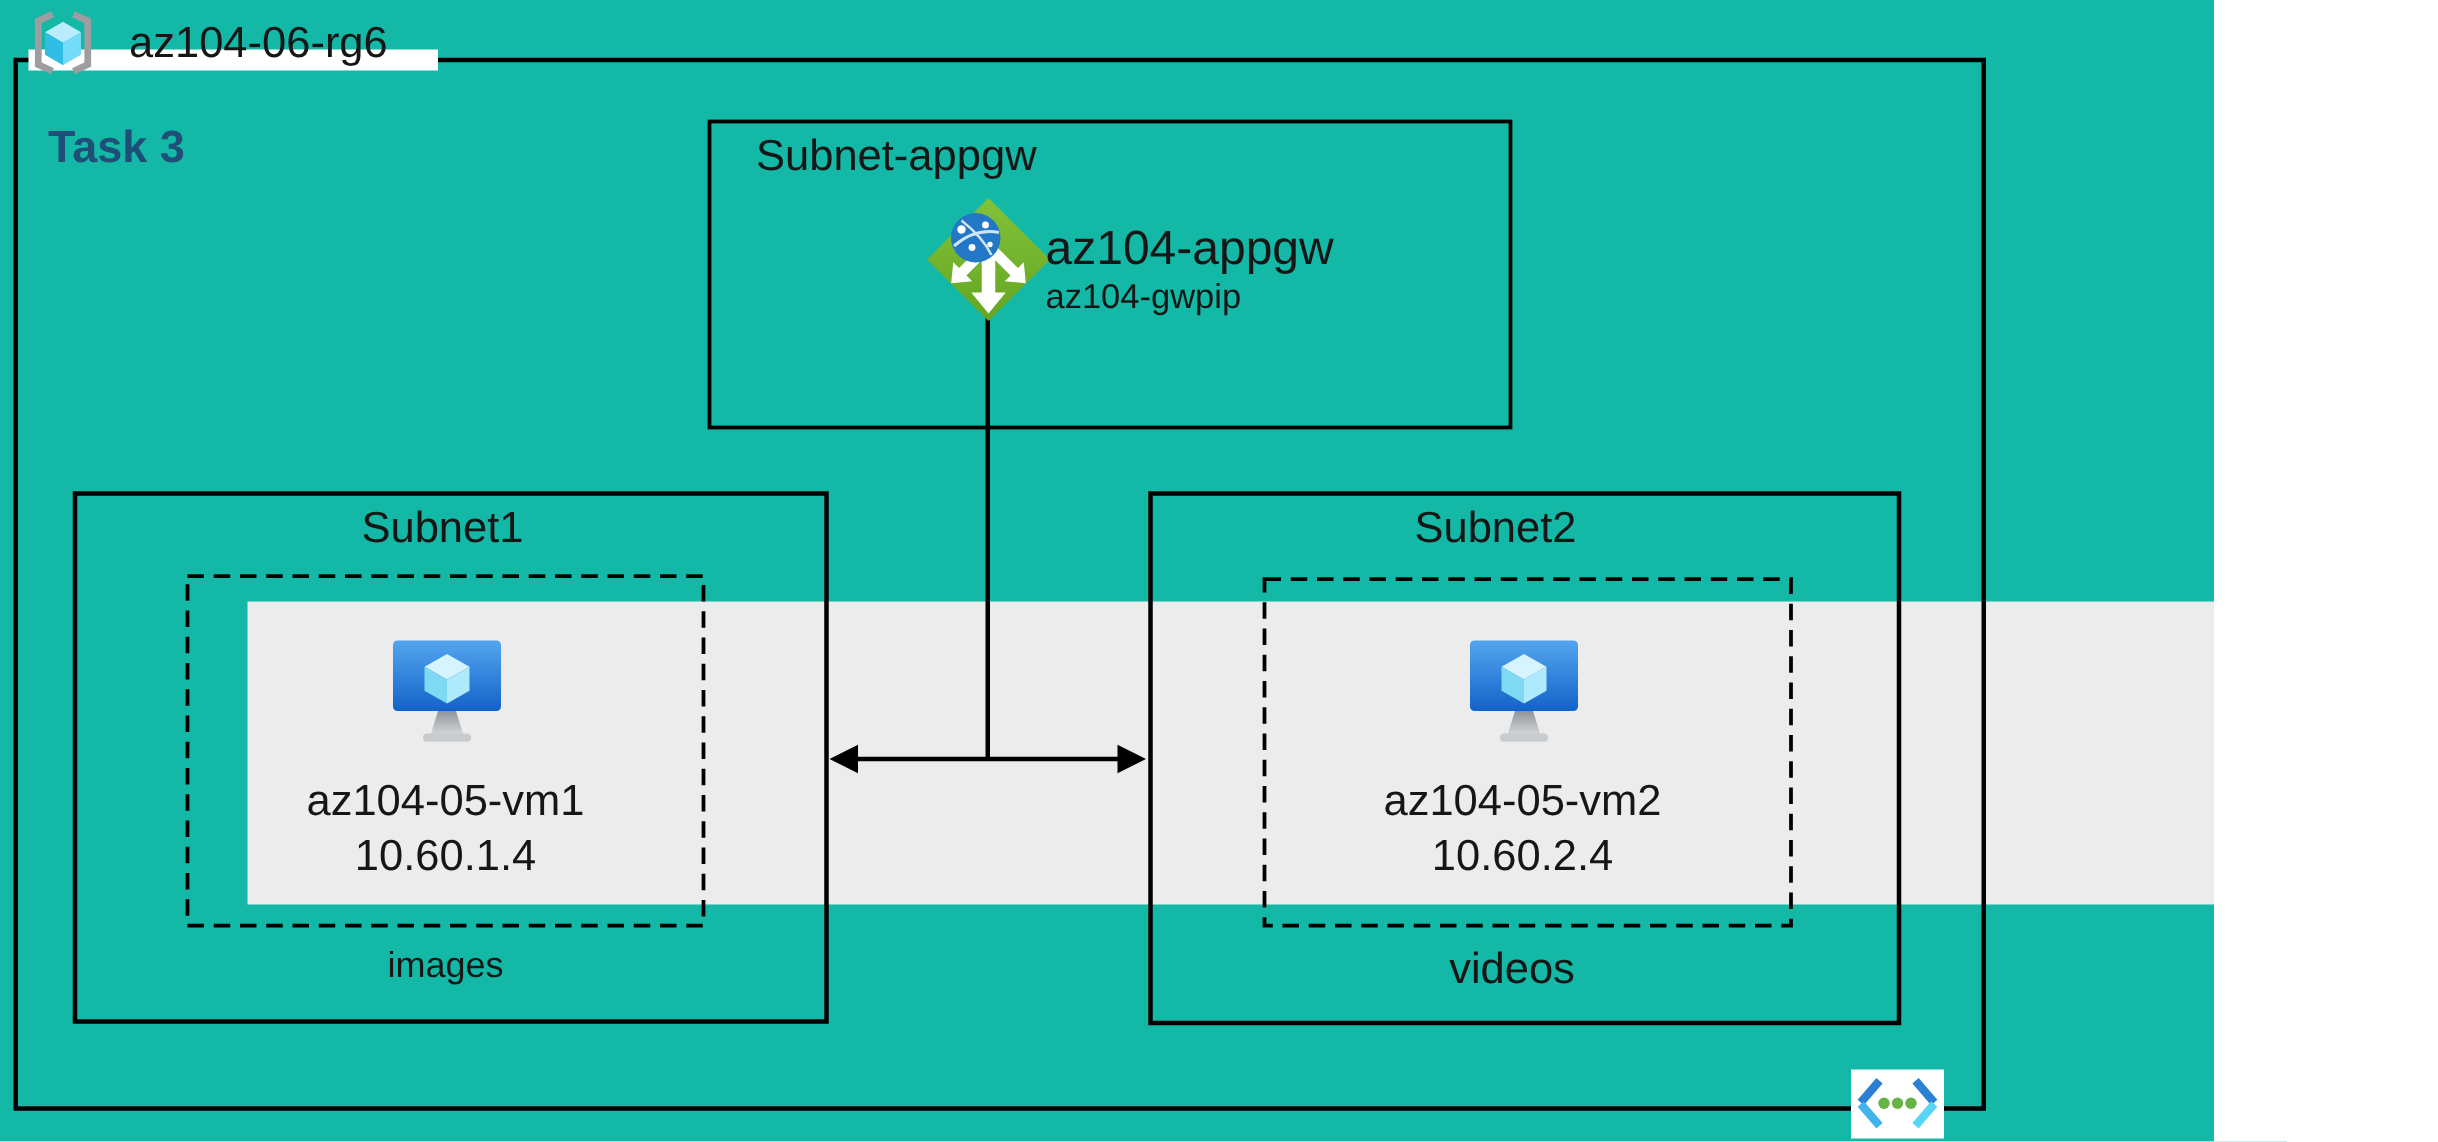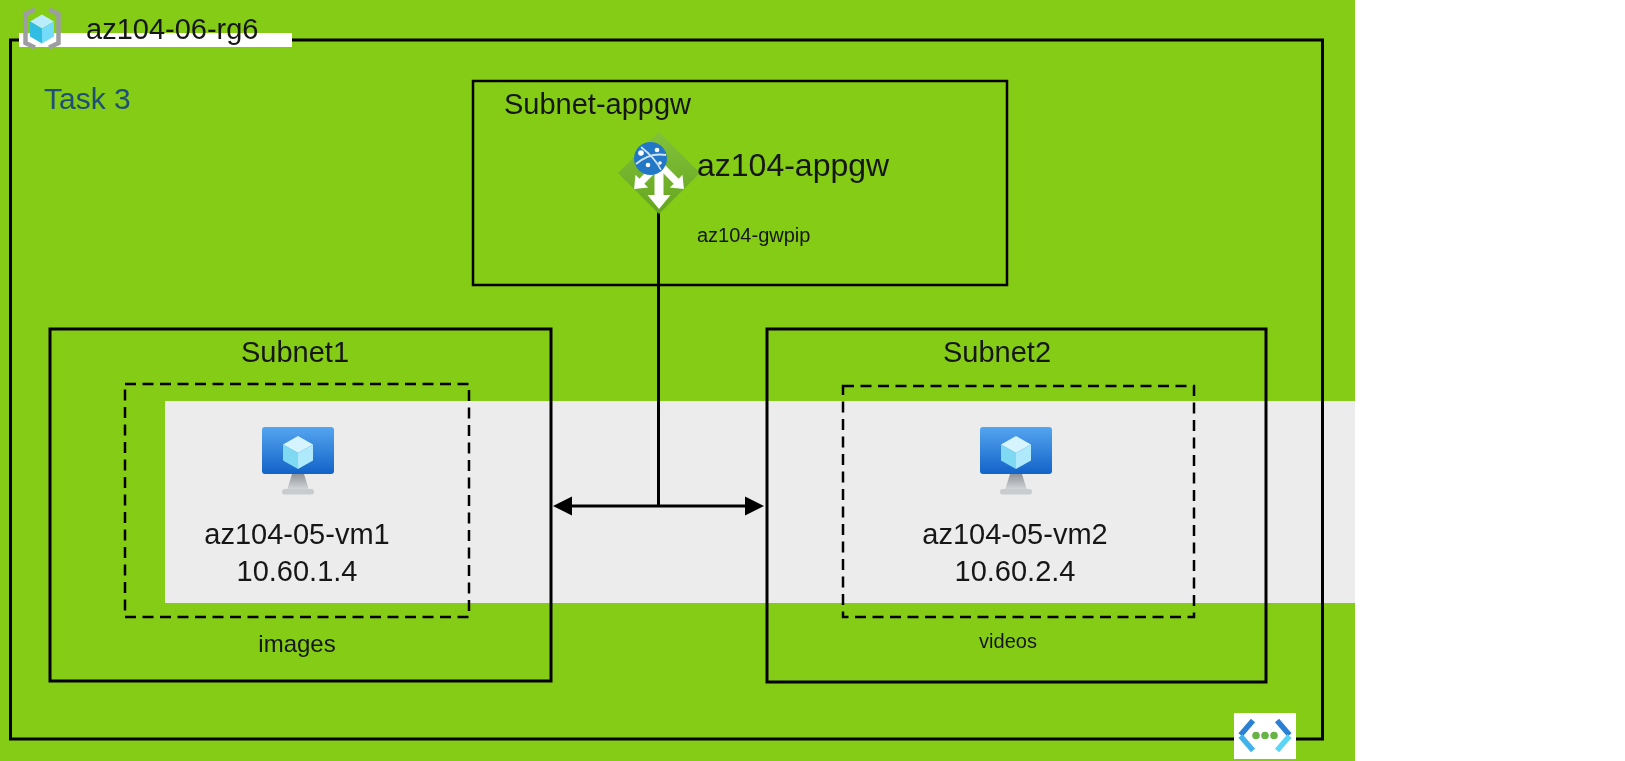--- a/index.html
+++ b/index.html
@@ -1,39 +1,39 @@
 <!DOCTYPE html>
 <html><head>
 <meta charset="utf-8">
 <style>
   html,body{margin:0;padding:0;background:#fff;}
   .stage{
     position:relative;
-    width:1355px;height:761px;
-    background:#84cc16;
+    width:1476px;height:761px;
+    background:#14b8a6;
     font-family:"Liberation Sans", sans-serif;
     color:#161616;
     overflow:hidden;
   }
   .gfx{position:absolute;left:0;top:0;width:1625px;height:761px;}
   .txt{position:absolute;white-space:nowrap;line-height:1.15;}
   .t-rg{left:86px;top:13px;font-size:29px;}
-  .t-task{left:44px;top:82px;font-size:30px;font-weight:normal;color:#1f4e79;}
+  .t-task{left:32px;top:82px;font-size:30px;font-weight:bold;color:#1f4e79;}
   .t-appgw-label{left:504px;top:88px;font-size:29px;}
   .t-appgw-name{left:697px;top:147px;font-size:32px;}
-  .t-appgw-pip{left:697px;top:184px;font-size:20px;margin-top:40px;}
+  .t-appgw-pip{left:697px;top:184px;font-size:23px;}
   .center{transform:translateX(-50%);}
   .t-s1{left:295px;top:336px;font-size:29px;}
   .t-s2{left:997px;top:336px;font-size:29px;}
   .t-vm1{left:297px;top:518px;font-size:29px;}
   .t-ip1{left:297px;top:555px;font-size:29px;}
   .t-img{left:280px;top:630px;font-size:24px;margin-left:17px;}
   .t-vm2{left:1015px;top:518px;font-size:29px;}
   .t-ip2{left:1015px;top:555px;font-size:29px;}
-  .t-vid{left:1008px;top:630px;font-size:20px;}
+  .t-vid{left:1008px;top:630px;font-size:29px;}
   .t-backend{left:1347px;top:471px;font-size:31px;}
 </style>
 </head>
 <body>
 
 <div class="stage">
 
   <svg class="gfx" viewBox="0 0 1625 761">
     <defs>
       <linearGradient id="vmScreen" x1="0" y1="0" x2="0" y2="1">

